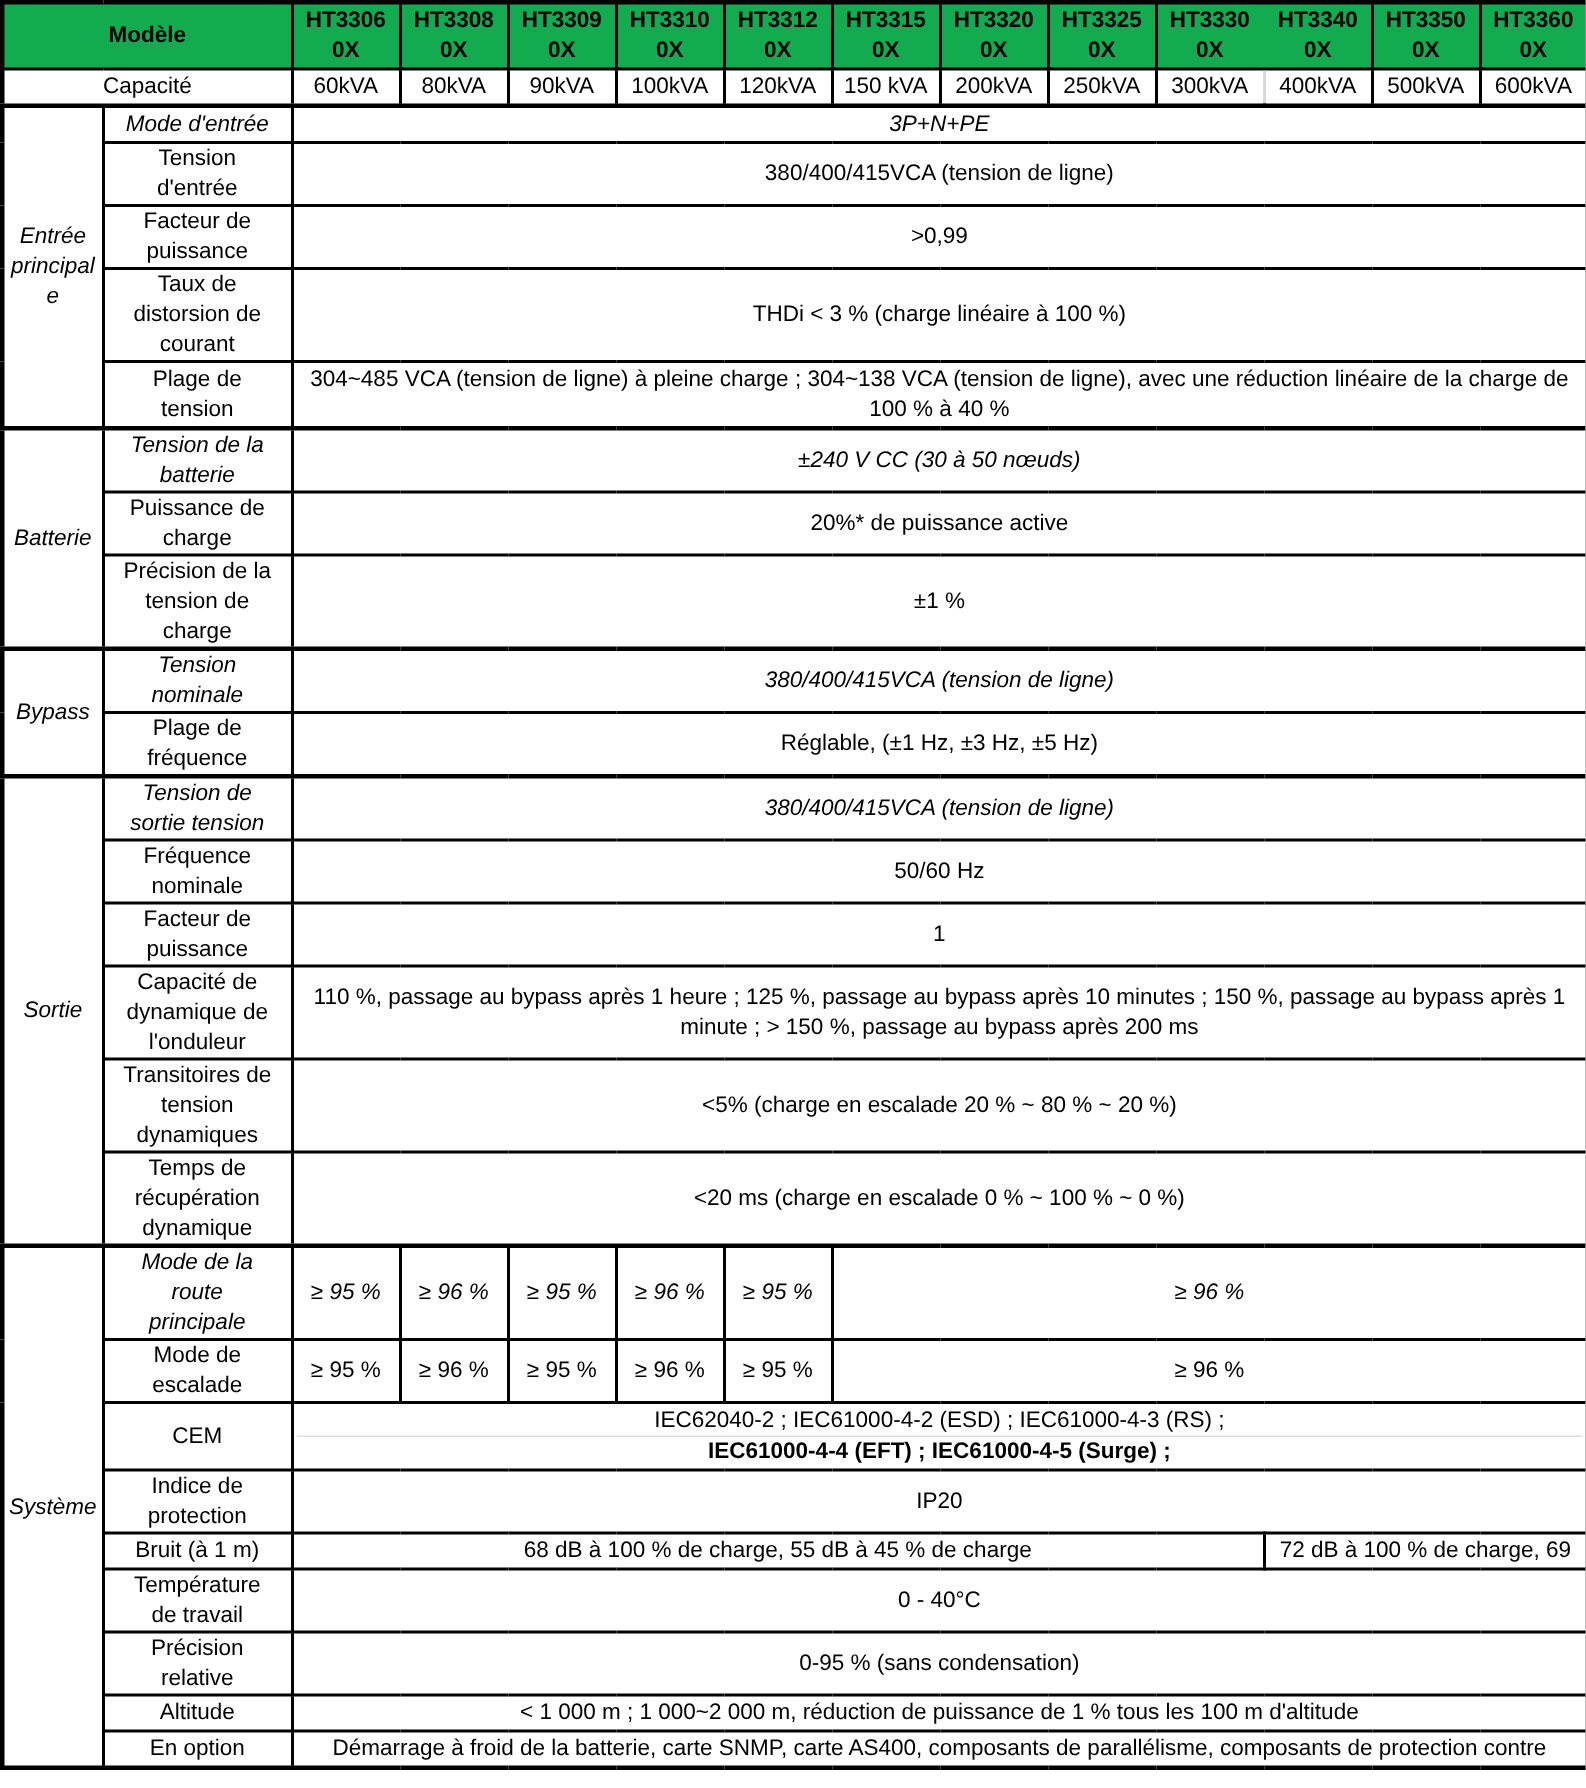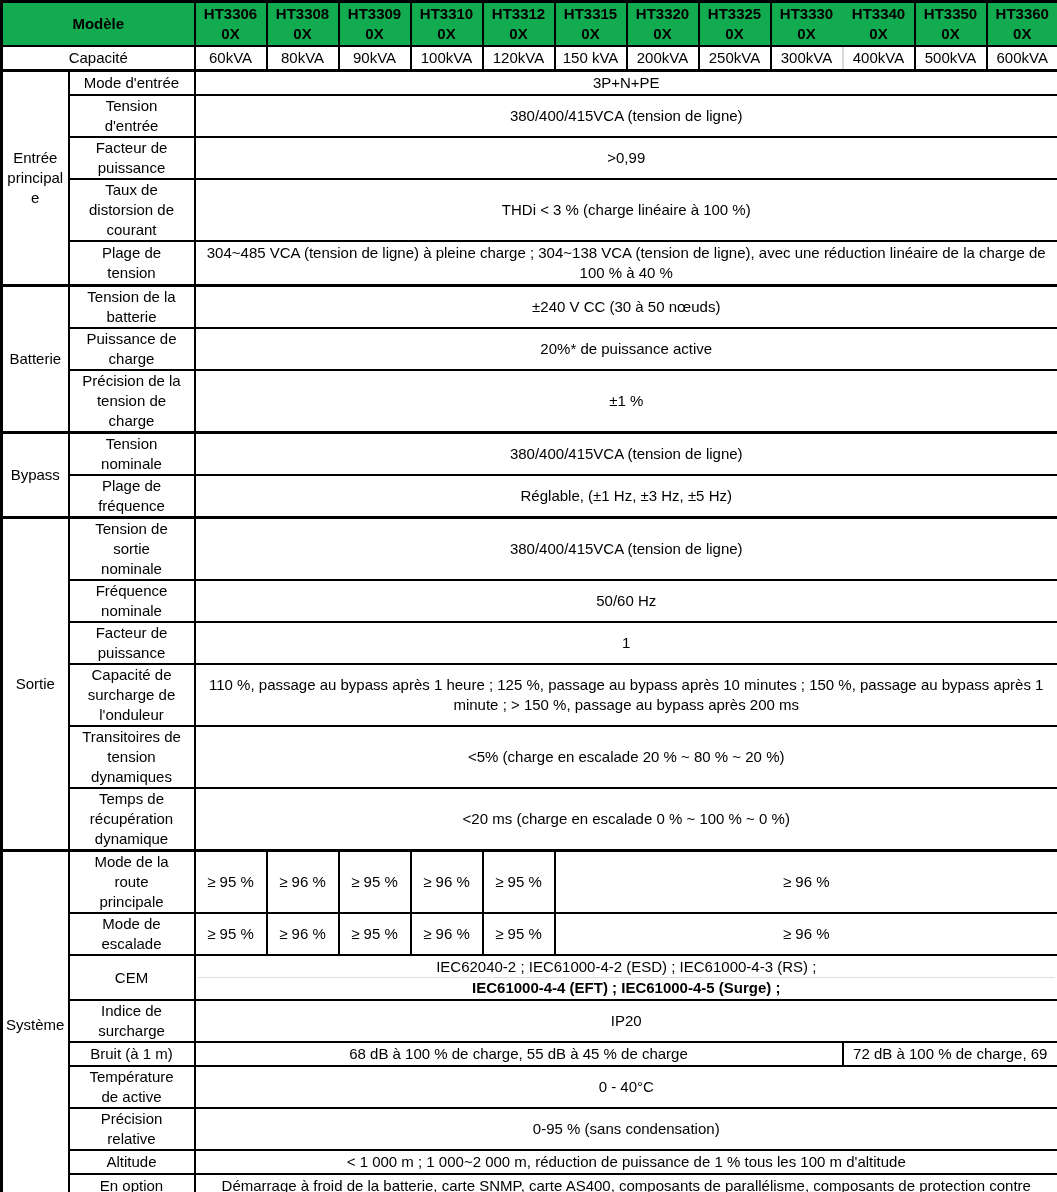--- a/index.html
+++ b/index.html
@@ -24,20 +24,21 @@
     padding: 1px 2px;
     overflow-wrap: break-word;
     word-wrap: break-word;
   }
   .green {
     background: #12AB4F;
     font-weight: bold;
   }
   tr.sec > td {
     border-top: 3px solid #000;
+    font-style: italic;
   }
   .grp {
     padding: 14px 2px;
   }
   .lbl {
     padding: 0 12px;
   }
   
   .q-r-h { border-right-color: #12AB4F; }
   .q-l-h { border-left-color: #12AB4F; }
@@ -137,33 +138,33 @@
         <td class="grp" rowspan="2">Bypass</td>
         <td class="lbl">Tension nominale</td>
         <td colspan="12">380/400/415VCA (tension de ligne)</td>
       </tr>
       <tr>
         <td class="lbl">Plage de fréquence</td>
         <td colspan="12">Réglable, (±1 Hz, ±3 Hz, ±5 Hz)</td>
       </tr>
       <tr class="sec">
         <td class="grp" rowspan="6">Sortie</td>
-        <td class="lbl">Tension de sortie nominale</td>
+        <td class="lbl">Tension de sortie tension</td>
         <td colspan="12">380/400/415VCA (tension de ligne)</td>
       </tr>
       <tr>
         <td class="lbl">Fréquence nominale</td>
         <td colspan="12">50/60 Hz</td>
       </tr>
       <tr>
         <td class="lbl">Facteur de puissance</td>
         <td colspan="12">1</td>
       </tr>
       <tr>
-        <td class="lbl">Capacité de surcharge de l'onduleur</td>
+        <td class="lbl">Capacité de dynamique de l'onduleur</td>
         <td colspan="12">110 %, passage au bypass après 1 heure ; 125 %, passage au bypass après 10 minutes ; 150 %, passage au bypass après 1 minute ; &gt; 150 %, passage au bypass après 200 ms</td>
       </tr>
       <tr>
         <td class="lbl">Transitoires de tension dynamiques</td>
         <td colspan="12">&lt;5% (charge en escalade 20 % ~ 80 % ~ 20 %)</td>
       </tr>
       <tr>
         <td class="lbl">Temps de récupération dynamique</td>
         <td colspan="12">&lt;20 ms (charge en escalade 0 % ~ 100 % ~ 0 %)</td>
       </tr>
@@ -187,30 +188,30 @@
         <td colspan="7">≥ 96 %</td>
       </tr>
       <tr>
         <td class="lbl">CEM</td>
         <td colspan="12">
           <div>IEC62040-2 ; IEC61000-4-2 (ESD) ; IEC61000-4-3 (RS) ;</div>
           <div class="cem-line2">IEC61000-4-4 (EFT) ; IEC61000-4-5 (Surge) ;</div>
         </td>
       </tr>
       <tr>
-        <td class="lbl">Indice de surcharge</td>
+        <td class="lbl">Indice de protection</td>
         <td colspan="12">IP20</td>
       </tr>
       <tr>
         <td class="lbl">Bruit (à 1 m)</td>
         <td colspan="9">68 dB à 100 % de charge, 55 dB à 45 % de charge</td>
         <td colspan="3">72 dB à 100 % de charge, 69</td>
       </tr>
       <tr>
-        <td class="lbl">Température de active</td>
+        <td class="lbl">Température de travail</td>
         <td colspan="12">0 - 40°C</td>
       </tr>
       <tr>
         <td class="lbl">Précision relative</td>
         <td colspan="12">0-95 % (sans condensation)</td>
       </tr>
       <tr>
         <td class="lbl">Altitude</td>
         <td colspan="12">&lt; 1 000 m ; 1 000~2 000 m, réduction de puissance de 1 % tous les 100 m d'altitude</td>
       </tr>

